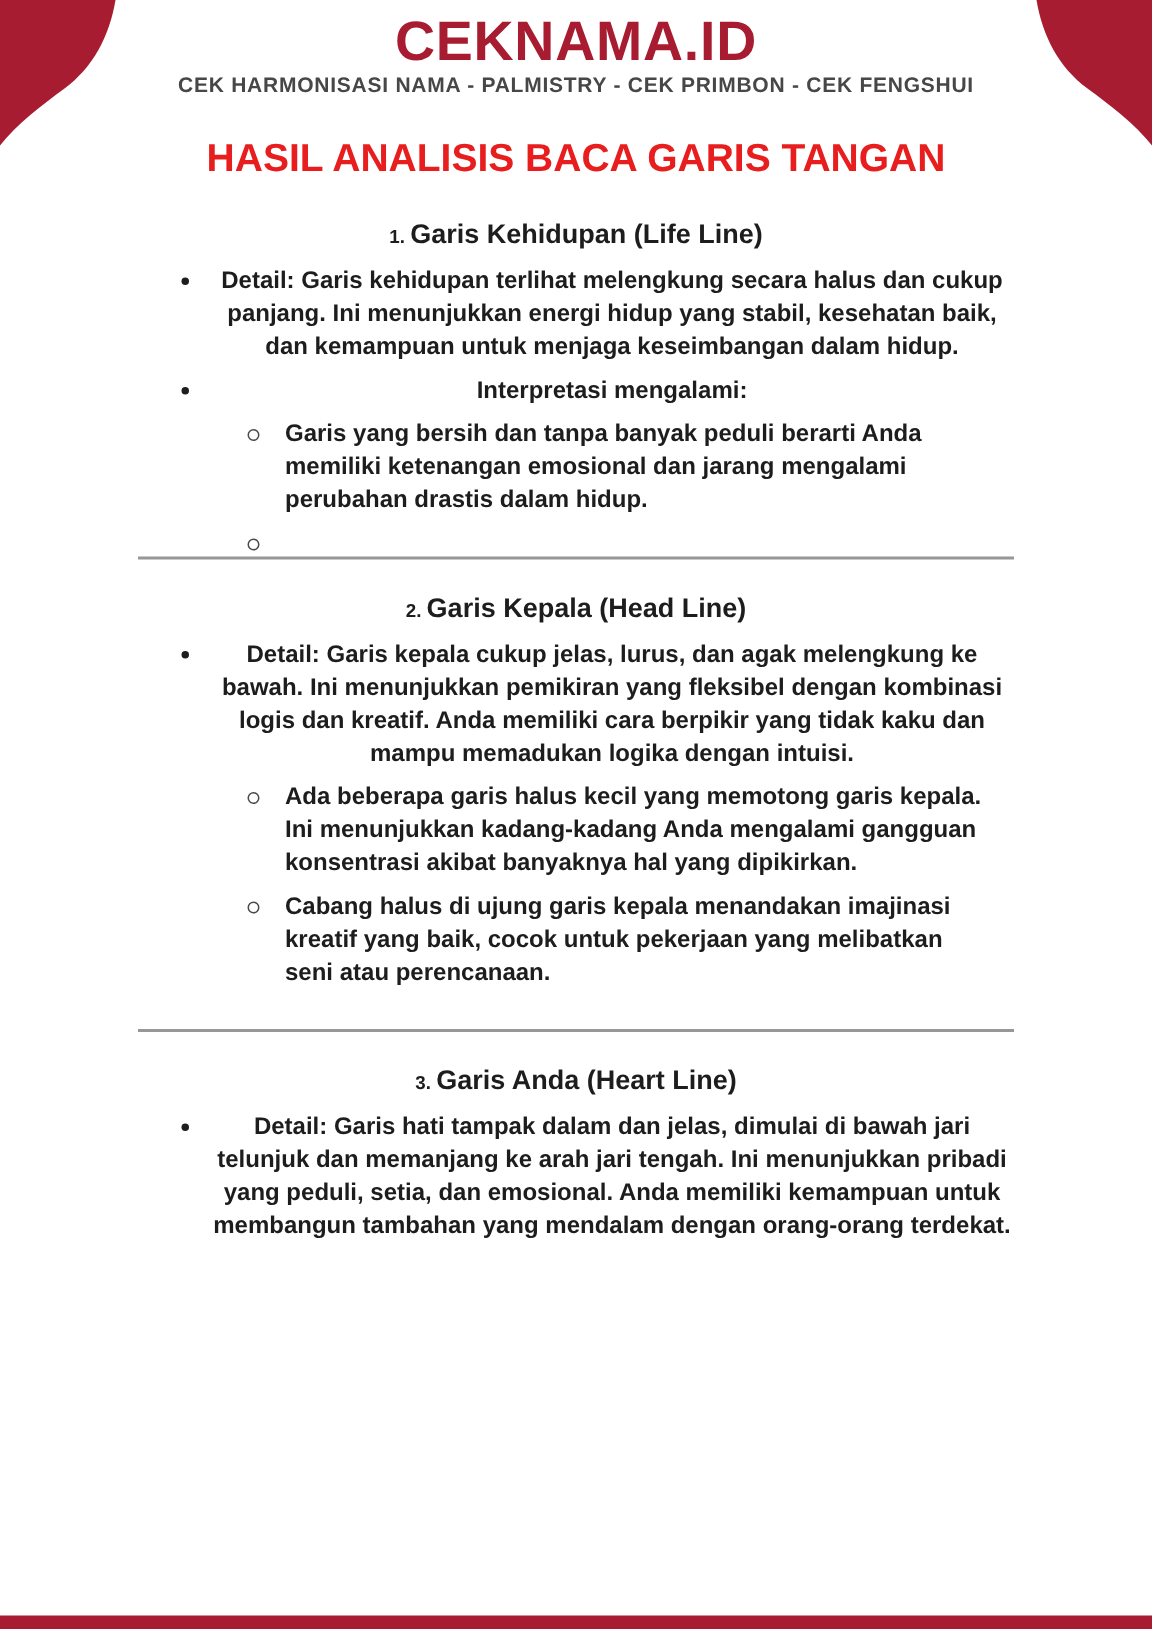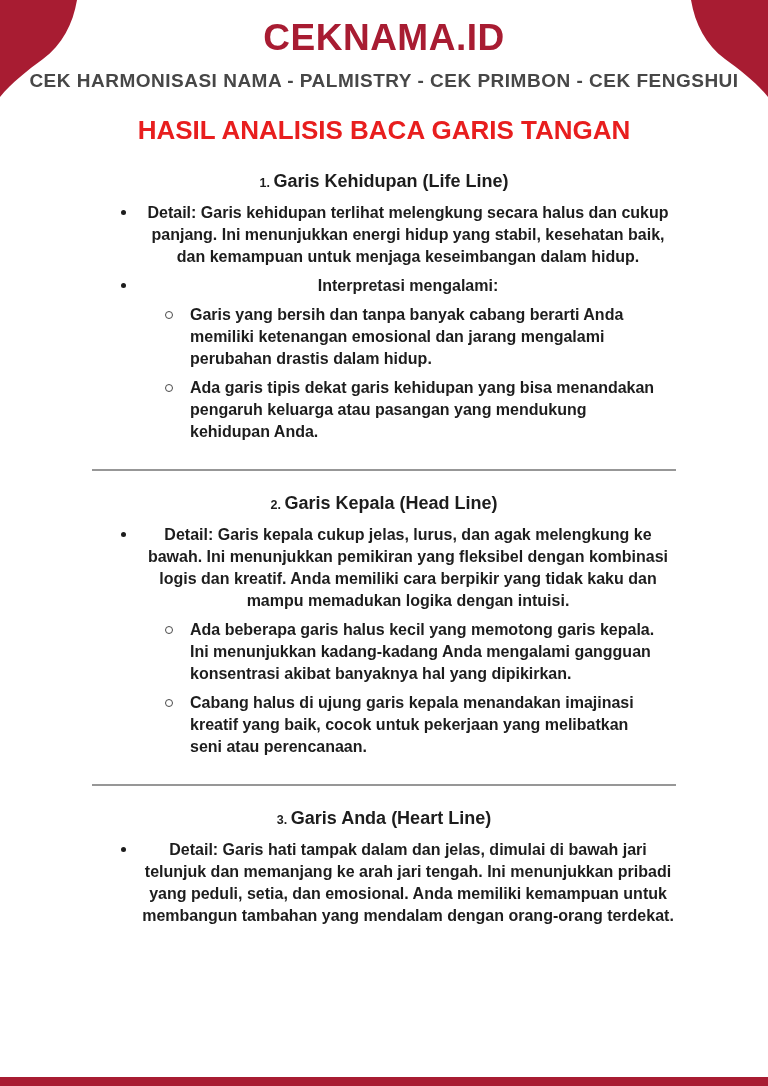--- a/index.html
+++ b/index.html
@@ -25,25 +25,24 @@
   .ribbon svg { display: block; width: 80px; height: 98px; }
 
   
   .header { position: relative; text-align: center; padding-top: 10px; }
   .logo {
     font-size: 37px;
     font-weight: bold;
     letter-spacing: 0.5px;
     line-height: 36px;
     color: var(--brand, #a81c32);
-    margin-top: 10px;
   }
   .tagline {
-    margin-top: 15px;
-    font-size: 19px;
+    margin-top: 0;
+    font-size: 14px;
     font-weight: bold;
     letter-spacing: 0.5px;
     line-height: 20px;
     color: var(--tagline, #474747);
   }
 
   
   .title {
     margin: 24px 0 12px 0;
     text-align: center;
@@ -142,25 +141,24 @@
       <div class="b1">
         <span class="dot"></span>
         <div class="btext">Detail: Garis kehidupan terlihat melengkung secara halus dan cukup panjang. Ini menunjukkan energi hidup yang stabil, kesehatan baik, dan kemampuan untuk menjaga keseimbangan dalam hidup.</div>
       </div>
       <div class="b1">
         <span class="dot"></span>
         <div class="btext">Interpretasi mengalami:</div>
       </div>
       <div class="b2">
         <span class="circle"></span>
-        <div class="btext">Garis yang bersih dan tanpa banyak cabang berarti Anda memiliki ketenangan emosional dan jarang mengalami perubahan drastis dalam hidup.</div>
+        <div class="btext">Garis yang bersih dan tanpa banyak peduli berarti Anda memiliki ketenangan emosional dan jarang mengalami perubahan drastis dalam hidup.</div>
       </div>
       <div class="b2">
         <span class="circle"></span>
-        <div class="btext">Ada garis tipis dekat garis kehidupan yang bisa menandakan pengaruh keluarga atau pasangan yang mendukung kehidupan Anda.</div>
       </div>
       <div class="divider"></div>
       <div class="section-heading"><span class="section-number">2. </span><span>Garis Kepala (Head Line)</span></div>
       <div class="b1">
         <span class="dot"></span>
         <div class="btext">Detail: Garis kepala cukup jelas, lurus, dan agak melengkung ke bawah. Ini menunjukkan pemikiran yang fleksibel dengan kombinasi logis dan kreatif. Anda memiliki cara berpikir yang tidak kaku dan mampu memadukan logika dengan intuisi.</div>
       </div>
       <div class="b2">
         <span class="circle"></span>
         <div class="btext">Ada beberapa garis halus kecil yang memotong garis kepala. Ini menunjukkan kadang-kadang Anda mengalami gangguan konsentrasi akibat banyaknya hal yang dipikirkan.</div>

